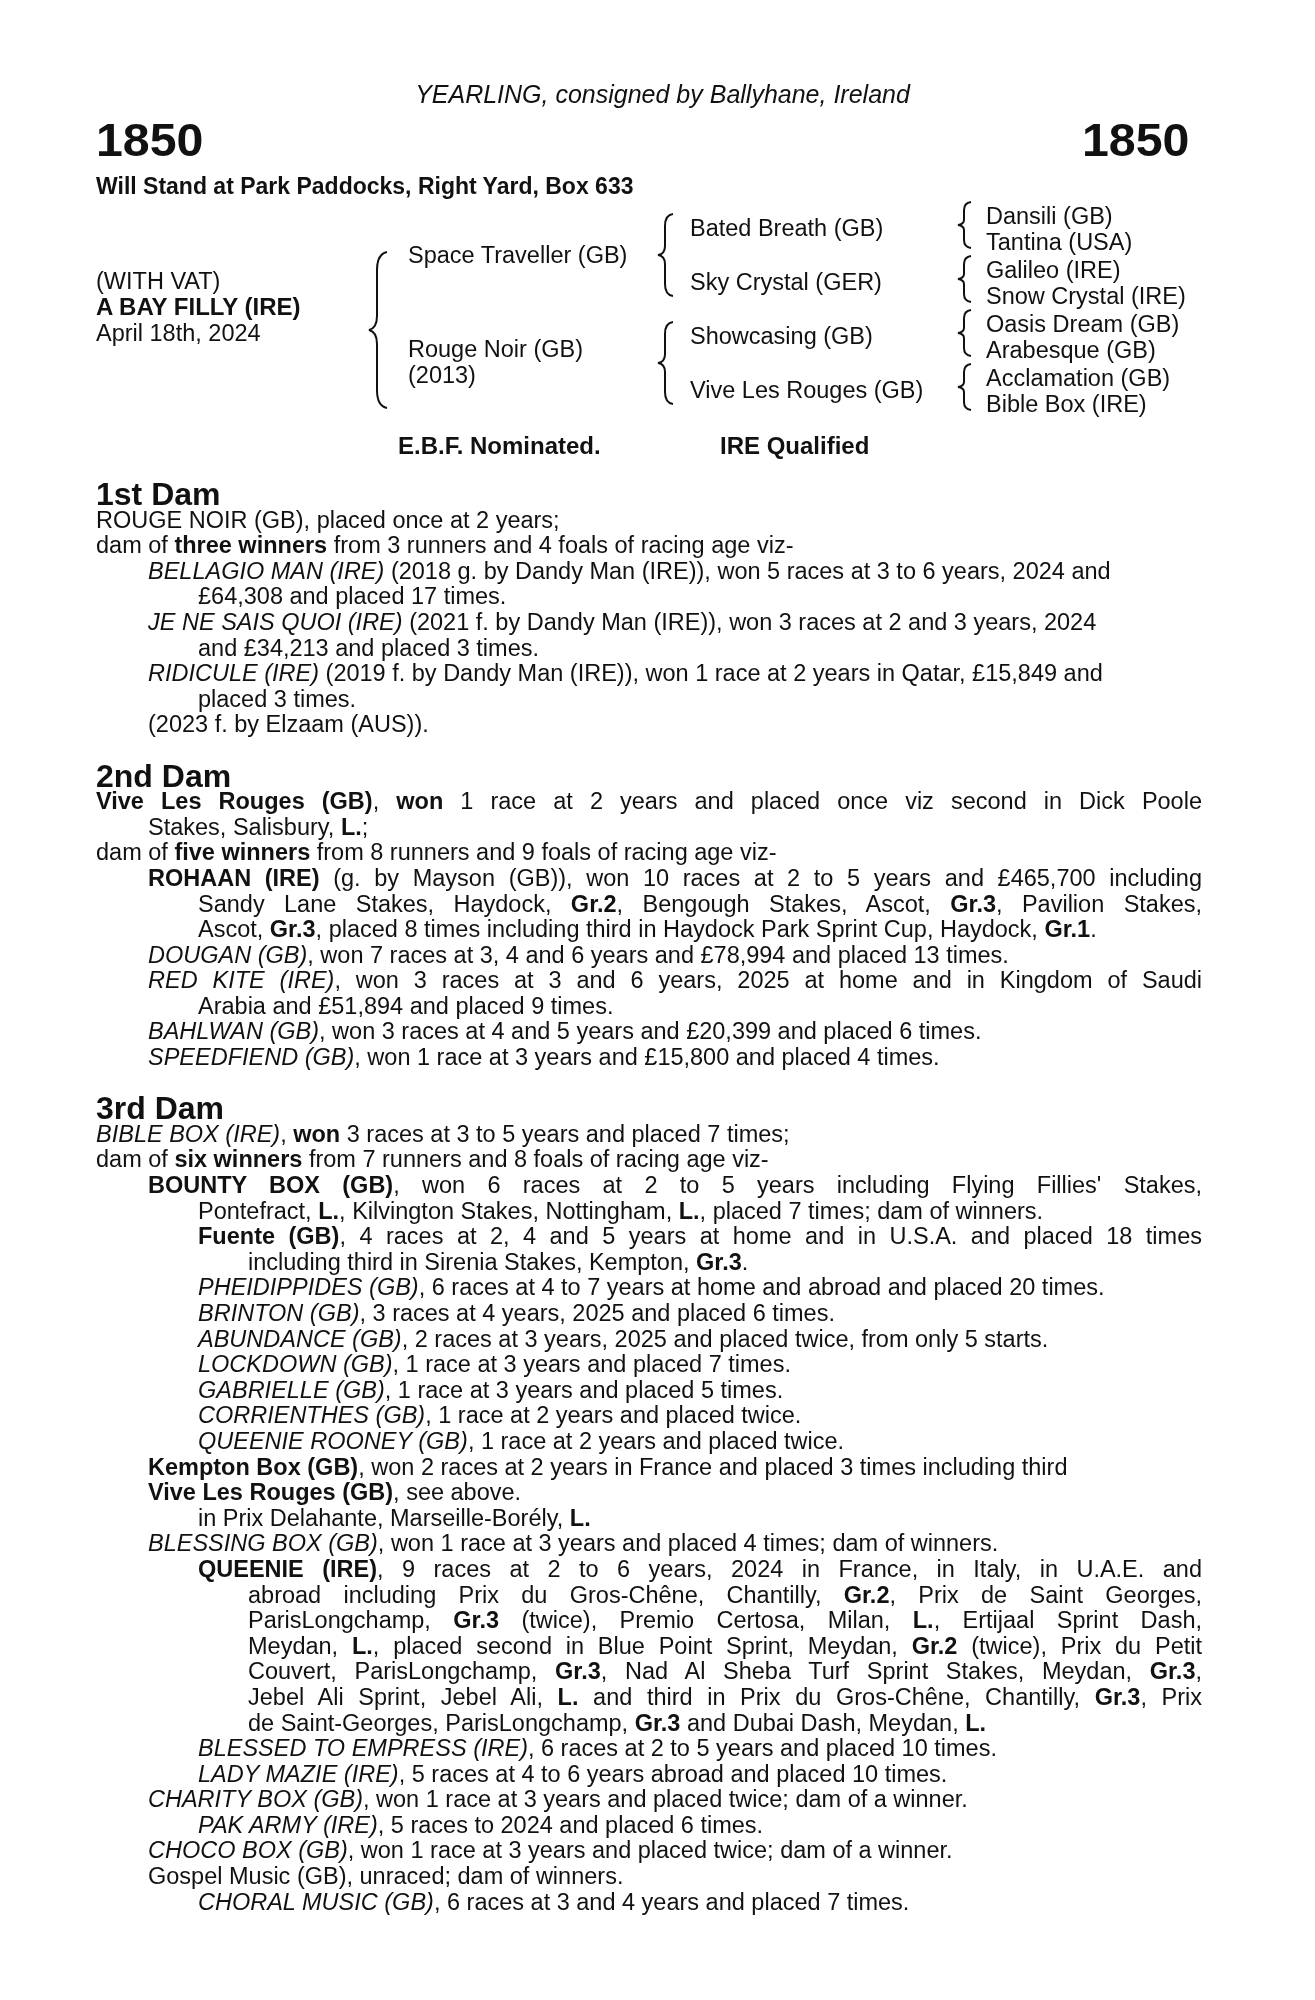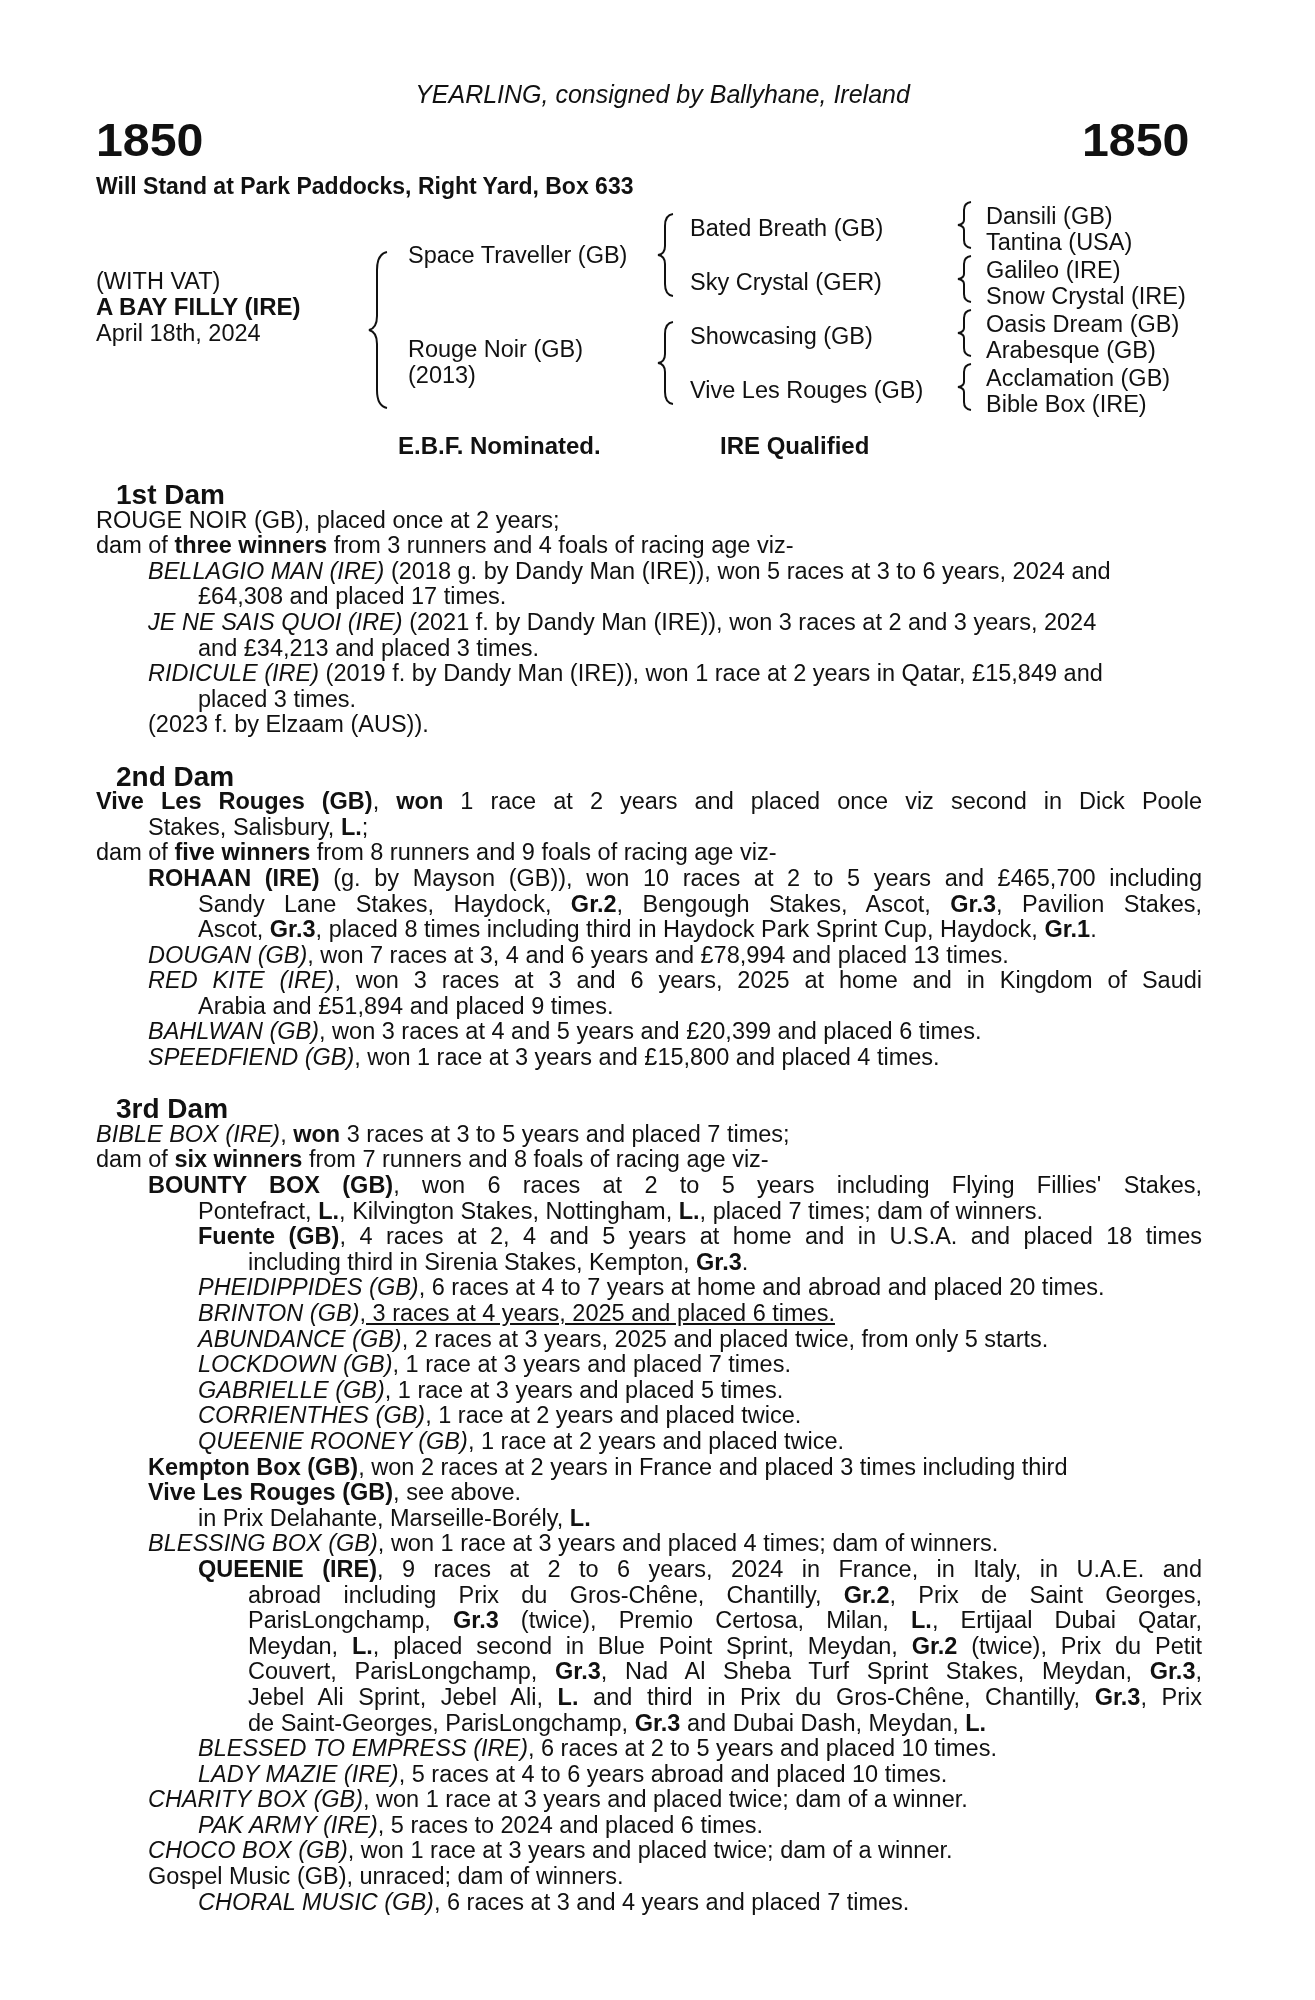--- a/index.html
+++ b/index.html
@@ -13,21 +13,21 @@
   .stand { left: 96px; top: 173px; font-size: 23px; font-weight: bold; }
   .ped { font-size: 23.5px; }
   .heavy { font-weight: bold; font-size: 24px; }
   .brace { position: absolute; }
   .text-block { position: absolute; left: 96px; width: 1106px; font-size: 23.5px; line-height: 25.6px; }
   .line { white-space: nowrap; height: 25.6px; }
   .j { text-align: justify; text-align-last: justify; white-space: normal; height: 25.6px; overflow: hidden; }
   .i1 { padding-left: 52px; }
   .i2 { padding-left: 102px; }
   .i3 { padding-left: 152px; }
-  .heading { font-weight: bold; font-size: 28px; margin-left: 20px; }
+  .heading { font-weight: bold; font-size: 32px; }
   .it { font-style: italic; }
   .b { font-weight: bold; }
   .gap { height: 25.6px; }
 </style>
 </head>
 <body>
 
 <div class="abs consign">YEARLING, consigned by Ballyhane, Ireland</div>
 <div class="abs lotnum lot-left">1850</div>
 <div class="abs lotnum lot-right">1850</div>
@@ -109,33 +109,33 @@
   <div class="gap"></div>
 
   <div class="line heading">3rd Dam</div>
   <div class="line"><span class="it" style="white-space: pre;">BIBLE BOX (IRE)</span><span style="white-space: pre;">, </span><span class="b" style="white-space: pre;">won</span><span style="white-space: pre;"> 3 races at 3 to 5 years and placed 7 times;</span></div>
   <div class="line"><span style="white-space: pre;">dam of </span><span class="b" style="white-space: pre;">six winners</span><span style="white-space: pre;"> from 7 runners and 8 foals of racing age viz-</span></div>
   <div class="j i1" style="white-space: normal;"><span class="b" style="white-space: pre;">BOUNTY BOX (GB)</span><span style="white-space: pre;">, won 6 races at 2 to 5 years including Flying Fillies' Stakes,</span></div>
   <div class="line i2"><span style="white-space: pre;">Pontefract, </span><span class="b" style="white-space: pre;">L.</span><span style="white-space: pre;">, Kilvington Stakes, Nottingham, </span><span class="b" style="white-space: pre;">L.</span><span style="white-space: pre;">, placed 7 times; dam of winners.</span></div>
   <div class="j i2" style="white-space: normal;"><span class="b" style="white-space: pre;">Fuente (GB)</span><span style="white-space: pre;">, 4 races at 2, 4 and 5 years at home and in U.S.A. and placed 18 times</span></div>
   <div class="line i3"><span style="white-space: pre;">including third in Sirenia Stakes, Kempton, </span><span class="b" style="white-space: pre;">Gr.3</span><span style="white-space: pre;">.</span></div>
   <div class="line i2"><span class="it" style="white-space: pre;">PHEIDIPPIDES (GB)</span><span style="white-space: pre;">, 6 races at 4 to 7 years at home and abroad and placed 20 times.</span></div>
-  <div class="line i2"><span class="it" style="white-space: pre;">BRINTON (GB)</span><span style="white-space: pre; text-decoration: underline;">, 3 races at 4 years, 2025 and placed 6 times.</span></div>
+  <div class="line i2"><span class="it" style="white-space: pre;">BRINTON (GB)</span><span style="white-space: pre;">, 3 races at 4 years, 2025 and placed 6 times.</span></div>
   <div class="line i2"><span class="it" style="white-space: pre;">ABUNDANCE (GB)</span><span style="white-space: pre;">, 2 races at 3 years, 2025 and placed twice, from only 5 starts.</span></div>
   <div class="line i2"><span class="it" style="white-space: pre;">LOCKDOWN (GB)</span><span style="white-space: pre;">, 1 race at 3 years and placed 7 times.</span></div>
   <div class="line i2"><span class="it" style="white-space: pre;">GABRIELLE (GB)</span><span style="white-space: pre;">, 1 race at 3 years and placed 5 times.</span></div>
   <div class="line i2"><span class="it" style="white-space: pre;">CORRIENTHES (GB)</span><span style="white-space: pre;">, 1 race at 2 years and placed twice.</span></div>
   <div class="line i2"><span class="it" style="white-space: pre;">QUEENIE ROONEY (GB)</span><span style="white-space: pre;">, 1 race at 2 years and placed twice.</span></div>
   <div class="line i1"><span class="b" style="white-space: pre;">Kempton Box (GB)</span><span style="white-space: pre;">, won 2 races at 2 years in France and placed 3 times including third</span></div>
   <div class="line i1"><span class="b" style="white-space: pre;">Vive Les Rouges (GB)</span><span style="white-space: pre;">, see above.</span></div>
   <div class="line i2"><span style="white-space: pre;">in Prix Delahante, Marseille-Borély, </span><span class="b" style="white-space: pre;">L.</span></div>
   <div class="line i1"><span class="it" style="white-space: pre;">BLESSING BOX (GB)</span><span style="white-space: pre;">, won 1 race at 3 years and placed 4 times; dam of winners.</span></div>
   <div class="j i2" style="white-space: normal;"><span class="b" style="white-space: pre;">QUEENIE (IRE)</span><span style="white-space: pre;">, 9 races at 2 to 6 years, 2024 in France, in Italy, in U.A.E. and</span></div>
   <div class="j i3" style="white-space: normal;"><span style="white-space: pre;">abroad including Prix du Gros-Chêne, Chantilly, </span><span class="b" style="white-space: pre;">Gr.2</span><span style="white-space: pre;">, Prix de Saint Georges,</span></div>
-  <div class="j i3" style="white-space: normal;"><span style="white-space: pre;">ParisLongchamp, </span><span class="b" style="white-space: pre;">Gr.3</span><span style="white-space: pre;"> (twice), Premio Certosa, Milan, </span><span class="b" style="white-space: pre;">L.</span><span style="white-space: pre;">, Ertijaal Dubai Qatar,</span></div>
+  <div class="j i3" style="white-space: normal;"><span style="white-space: pre;">ParisLongchamp, </span><span class="b" style="white-space: pre;">Gr.3</span><span style="white-space: pre;"> (twice), Premio Certosa, Milan, </span><span class="b" style="white-space: pre;">L.</span><span style="white-space: pre;">, Ertijaal Sprint Dash,</span></div>
   <div class="j i3" style="white-space: normal;"><span style="white-space: pre;">Meydan, </span><span class="b" style="white-space: pre;">L.</span><span style="white-space: pre;">, placed second in Blue Point Sprint, Meydan, </span><span class="b" style="white-space: pre;">Gr.2</span><span style="white-space: pre;"> (twice), Prix du Petit</span></div>
   <div class="j i3" style="white-space: normal;"><span style="white-space: pre;">Couvert, ParisLongchamp, </span><span class="b" style="white-space: pre;">Gr.3</span><span style="white-space: pre;">, Nad Al Sheba Turf Sprint Stakes, Meydan, </span><span class="b" style="white-space: pre;">Gr.3</span><span style="white-space: pre;">,</span></div>
   <div class="j i3" style="white-space: normal;"><span style="white-space: pre;">Jebel Ali Sprint, Jebel Ali, </span><span class="b" style="white-space: pre;">L.</span><span style="white-space: pre;"> and third in Prix du Gros-Chêne, Chantilly, </span><span class="b" style="white-space: pre;">Gr.3</span><span style="white-space: pre;">, Prix</span></div>
   <div class="line i3"><span style="white-space: pre;">de Saint-Georges, ParisLongchamp, </span><span class="b" style="white-space: pre;">Gr.3</span><span style="white-space: pre;"> and Dubai Dash, Meydan, </span><span class="b" style="white-space: pre;">L.</span></div>
   <div class="line i2"><span class="it" style="white-space: pre;">BLESSED TO EMPRESS (IRE)</span><span style="white-space: pre;">, 6 races at 2 to 5 years and placed 10 times.</span></div>
   <div class="line i2"><span class="it" style="white-space: pre;">LADY MAZIE (IRE)</span><span style="white-space: pre;">, 5 races at 4 to 6 years abroad and placed 10 times.</span></div>
   <div class="line i1"><span class="it" style="white-space: pre;">CHARITY BOX (GB)</span><span style="white-space: pre;">, won 1 race at 3 years and placed twice; dam of a winner.</span></div>
   <div class="line i2"><span class="it" style="white-space: pre;">PAK ARMY (IRE)</span><span style="white-space: pre;">, 5 races to 2024 and placed 6 times.</span></div>
   <div class="line i1"><span class="it" style="white-space: pre;">CHOCO BOX (GB)</span><span style="white-space: pre;">, won 1 race at 3 years and placed twice; dam of a winner.</span></div>
   <div class="line i1">Gospel Music (GB), unraced; dam of winners.</div>

